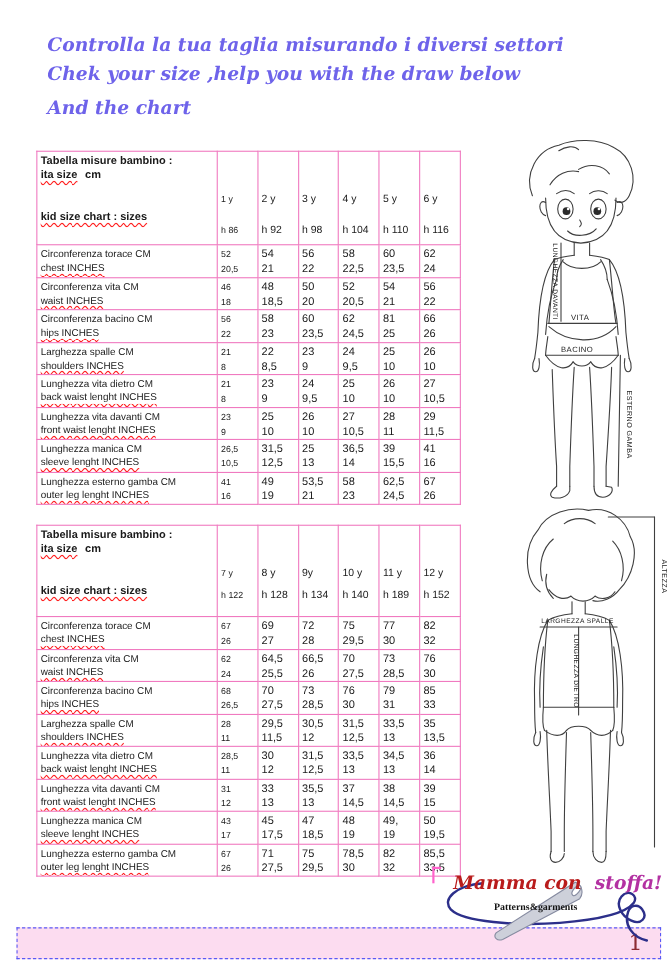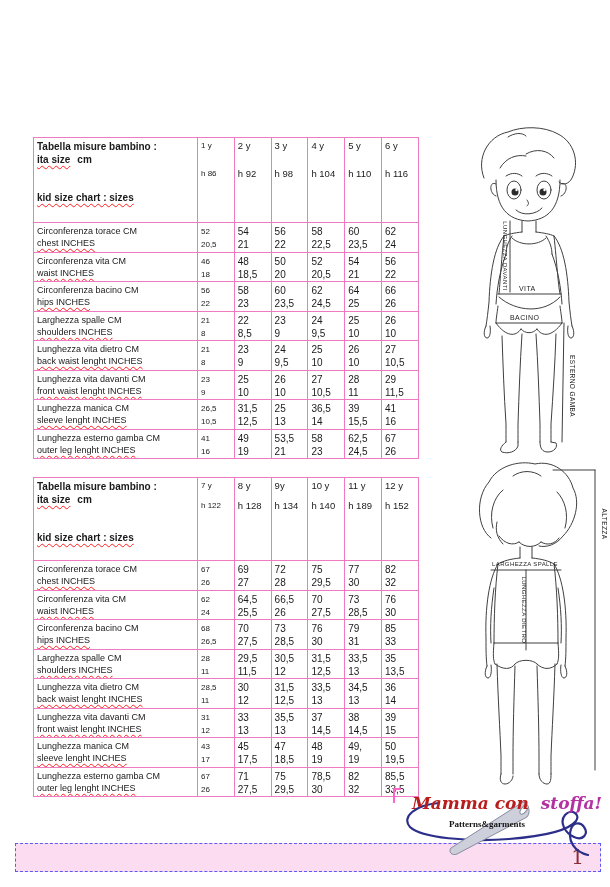--- a/index.html
+++ b/index.html
@@ -22,21 +22,21 @@
   table.size-table tr.hrow td{height:85px;}
   table.size-table.t2 tr.hrow td{height:83px;}
   td.labelcell{border:2px solid #ff00c4;margin-left:32px;}
   td.corner{border:2.5px solid #ff00c4;font-weight:bold;font-size:10px;line-height:13px;}
   .c-title{font-weight:bold;}
   .c-sub{font-weight:bold;}
   .c-sub .rest{margin-left:7px;}
   .c-footer{font-weight:bold;margin-top:25px;}
   .wavy{text-decoration-line:underline;text-decoration-style:wavy;
         text-decoration-color:#ff1e1e;text-decoration-thickness:1px;text-underline-offset:2px;}
-  .age{font-size:9.5px;line-height:12px;}
+  .age{font-size:9.5px;line-height:12px;margin-top:36px;}
   .h-val{font-size:9.5px;line-height:12px;}
   .t1 .h-val{margin-top:16px;}
   .t2 .h-val{margin-top:8px;}
   td.small .age,td.small .h-val,td.small .v{font-size:8px;}
   .it{font-size:9px;line-height:12px;}
   .en{font-size:9px;line-height:13px;}
   .v{font-size:10px;line-height:13px;}
 
   
   .fig{position:absolute;}
@@ -63,20 +63,25 @@
   .footer-bar{position:absolute;left:15px;top:843px;width:586px;height:29px;box-sizing:border-box;
               background:#fcdcf0;border:1.5px dashed #5a5af5;z-index:2;}
   .page-num{position:absolute;right:16px;top:1px;font-family:"DejaVu Serif",serif;
             font-size:20px;color:#8c2b33;}
 </style>
 </head>
 <body>
 
 <div class="page">
 
+  <div class="title">
+    <div class="title-line">Controlla la tua taglia misurando i diversi settori</div>
+    <div class="title-line">Chek your size ,help you with the draw below</div>
+    <div class="title-line third">And the chart</div>
+  </div>
 
   <div class="table-wrap t1pos">
       <table class="size-table t1">
         <colgroup>
           <col style="width: 164px;">
           <col style="width: 36.8px;">
           <col style="width: 36.8px;">
           <col style="width: 36.8px;">
           <col style="width: 36.8px;">
           <col style="width: 36.8px;">
@@ -189,21 +194,21 @@
             </td>
             <td>
               <div class="v">60</div>
               <div class="v">23,5</div>
             </td>
             <td>
               <div class="v">62</div>
               <div class="v">24,5</div>
             </td>
             <td>
-              <div class="v">64</div>
+              <div class="v">81</div>
               <div class="v">25</div>
             </td>
             <td>
               <div class="v">66</div>
               <div class="v">26</div>
             </td>
           </tr>
           <tr>
             <td class="labelcell">
               <div class="it">Larghezza spalle CM</div>

